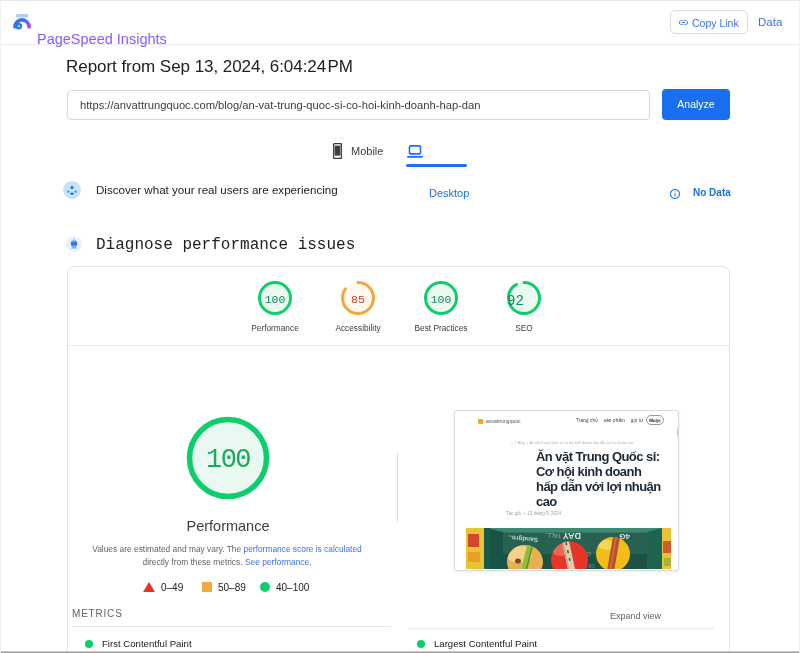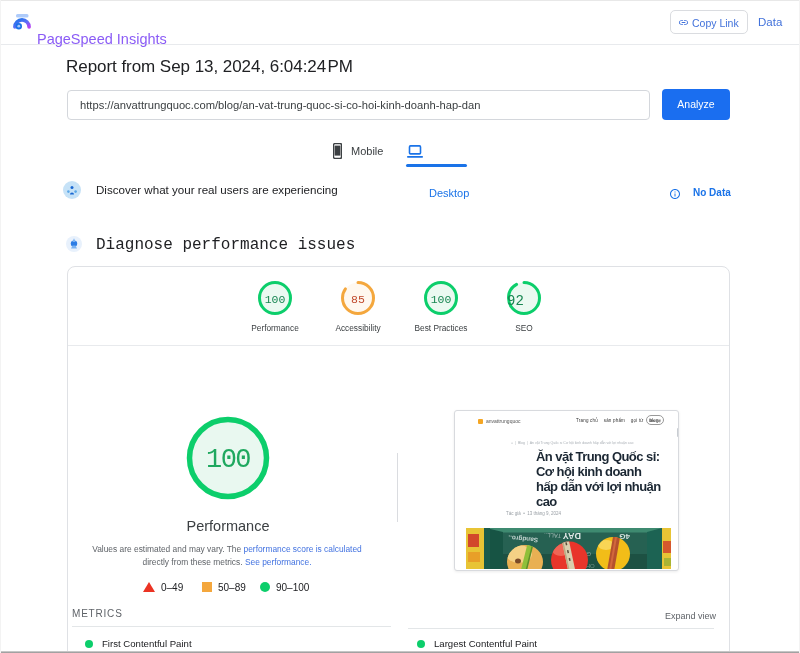--- a/index.html
+++ b/index.html
@@ -120,21 +120,21 @@
 directly from these metrics. <span style="color:#4272e0;">See performance.</span>
 </div>
 
 <svg class="abs" style="left:143px;top:582px;" width="12" height="10" viewBox="0 0 12 10">
   <path d="M6 0 L12 10 L0 10 Z" fill="#eb3323"></path>
 </svg>
 <div class="abs nw" style="left:161px;top:582px;font-size:10px;color:#202124;">0–49</div>
 <div class="abs" style="left:202px;top:582px;width:10px;height:10px;background:#f4a73d;"></div>
 <div class="abs nw" style="left:218px;top:582px;font-size:10px;color:#202124;">50–89</div>
 <div class="abs" style="left:260px;top:582px;width:10px;height:10px;border-radius:50%;background:#0cce6b;"></div>
-<div class="abs nw" style="left:276px;top:582px;font-size:10px;color:#202124;">90–100</div>
+<div class="abs nw" style="left:276px;top:582px;font-size:10px;color:#202124;">40–100</div>
 
 <div class="abs" style="left:454px;top:410px;width:225px;height:161px;border:1px solid #d8dade;border-radius:3px;background:#fff;overflow:hidden;box-shadow:0 1px 3px rgba(0,0,0,0.08);">
 
   <div class="abs" style="left:23px;top:8px;width:5px;height:5px;background:#f5a623;border-radius:1px;"></div>
   <div class="abs nw" style="left:31px;top:7px;font-size:5px;color:#555;">anvattrungquoc</div>
   <div class="abs nw" style="left:121px;top:7px;font-size:4.5px;color:#333;letter-spacing:0.2px;">Trang chủ &nbsp;&nbsp; sản phẩm &nbsp;&nbsp; gọi từ &nbsp;&nbsp; blog</div>
   <div class="abs" style="left:191px;top:4px;width:18px;height:10px;border:0.5px solid #999;border-radius:5px;font-size:4px;color:#333;text-align:center;line-height:10px;">liên hệ</div>
 
   <div class="abs nw" style="left:56px;top:30px;font-size:3.5px;color:#aab0b6;">⌂ &nbsp;|&nbsp; Blog &nbsp;|&nbsp; Ăn vặt Trung Quốc sỉ Cơ hội kinh doanh hấp dẫn với lợi nhuận cao</div>
 
@@ -194,21 +194,21 @@
       <ellipse cx="140" cy="17" rx="8" ry="5" fill="#f8d75c" opacity="0.9"></ellipse>
       <rect x="144" y="5" width="7" height="46" fill="#b5512e" transform="rotate(10 147 26)"></rect>
       <rect x="146" y="5" width="2" height="46" fill="#d2683c" transform="rotate(10 147 26)"></rect>
     </g>
   </svg>
 
   <div class="abs" style="left:222px;top:17px;width:2px;height:9px;background:#c9cdd2;border-radius:2px;"></div>
 </div>
 
 <div class="abs nw" style="left:72px;top:608px;font-size:10px;letter-spacing:0.8px;color:#5f6368;">METRICS</div>
-<div class="abs nw" style="left:610px;top:611px;width:106px;text-align:right;font-size:9px;color:#5f6368;">Expand view</div>
+<div class="abs nw" style="left:610px;top:611px;width:106px;font-size:9px;color:#5f6368;">Expand view</div>
 <div class="abs" style="left:72px;top:626px;width:319px;height:1px;background:#e3e6e8;"></div>
 <div class="abs" style="left:408px;top:628px;width:306px;height:1px;background:#e3e6e8;"></div>
 
 <div class="abs" style="left:85px;top:640px;width:8px;height:8px;border-radius:50%;background:#0cce6b;"></div>
 <div class="abs nw" style="left:102px;top:638px;font-size:9.6px;color:#202124;">First Contentful Paint</div>
 <div class="abs" style="left:417px;top:640px;width:8px;height:8px;border-radius:50%;background:#0cce6b;"></div>
 <div class="abs nw" style="left:434px;top:638px;font-size:9.6px;color:#202124;">Largest Contentful Paint</div>
 
 <div class="abs" style="left:0;top:651px;width:800px;height:2px;background:linear-gradient(#d8d8d8,#8f8f8f);"></div>
 <div class="abs" style="left:0;top:0;width:800px;height:1px;background:#e8e8e8;"></div>

